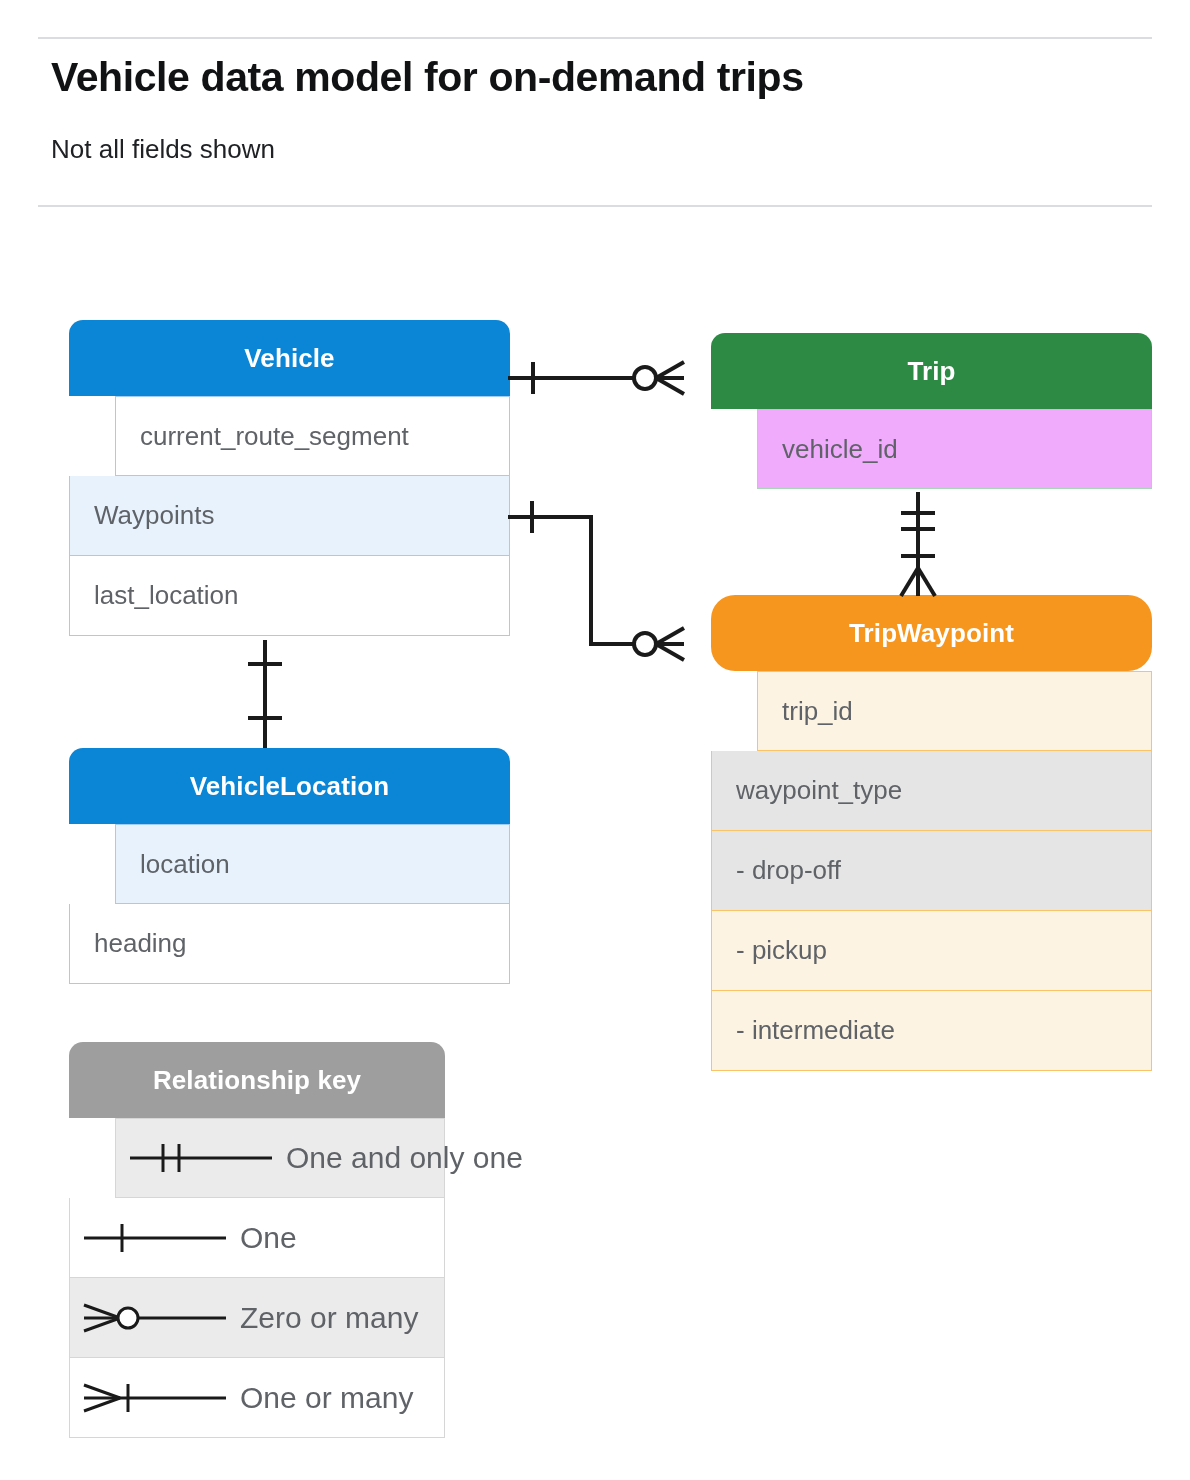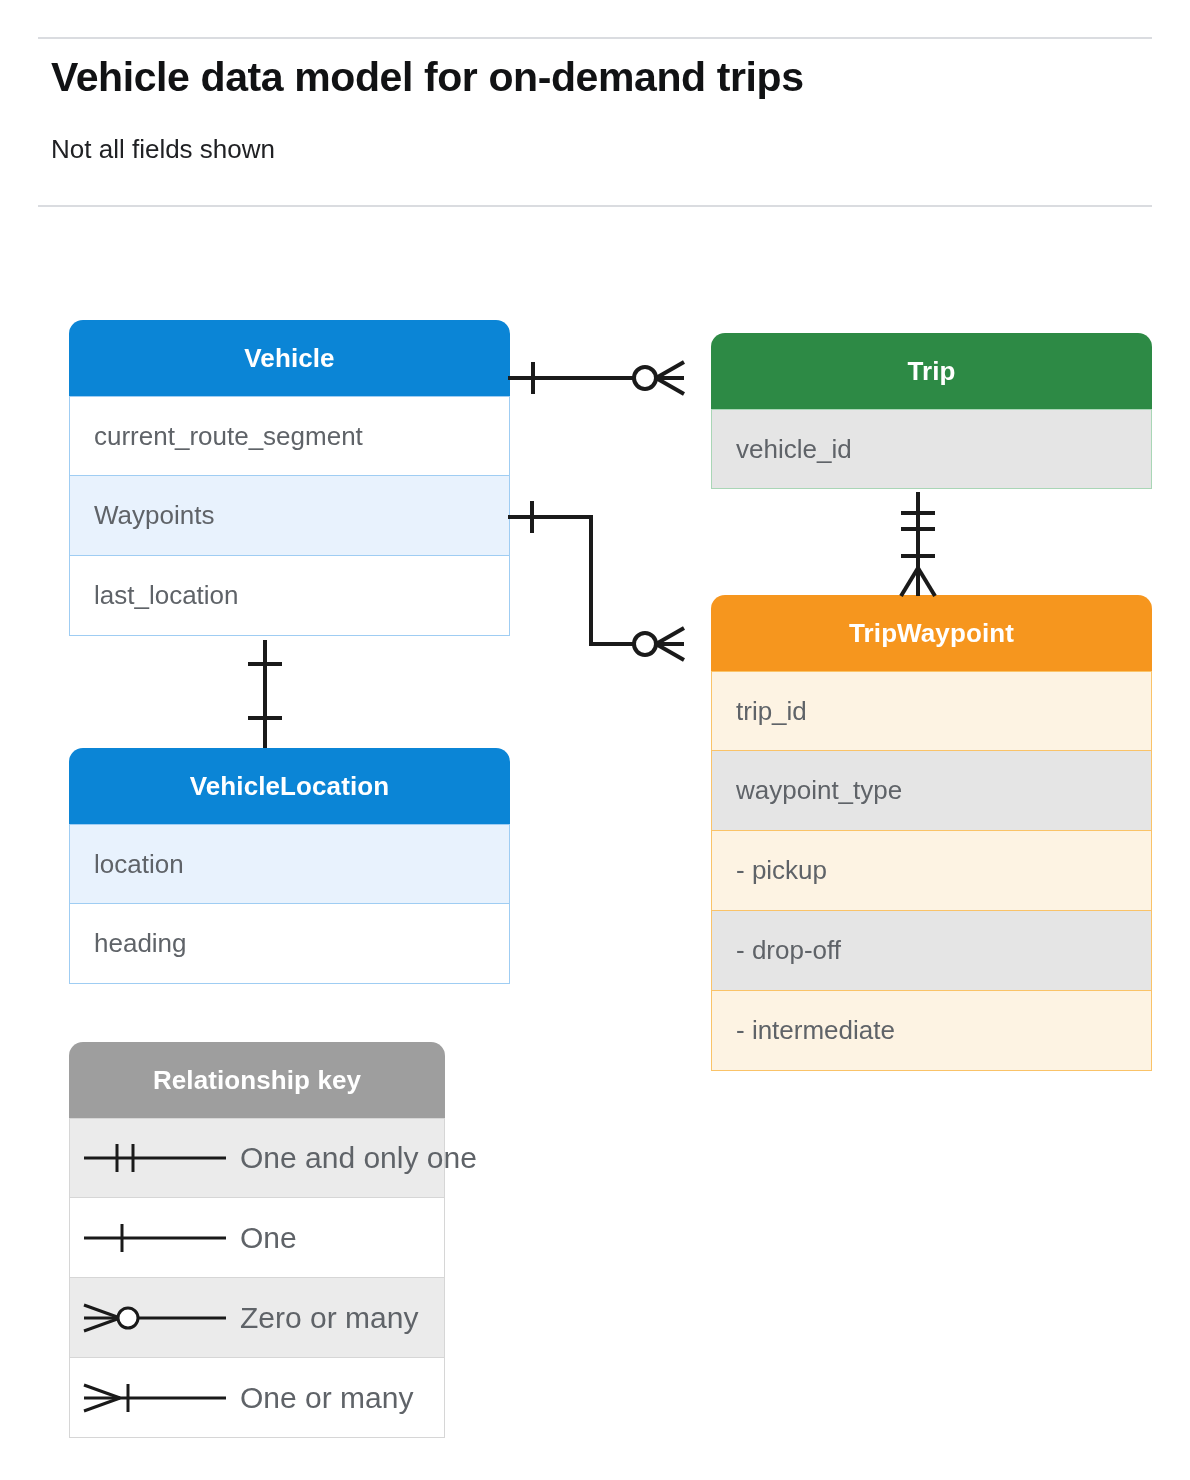--- a/index.html
+++ b/index.html
@@ -76,34 +76,34 @@
     box-sizing: border-box;
     height: 80px;
     display: flex;
     align-items: center;
     padding-left: 24px;
     font-size: 26px;
     color: #5f6368;
     border-style: solid;
     border-width: 0 1.5px 1.5px 1.5px;
   }
-  .entity-row.first { border-top-width: 1.5px; }
+  .entity-row.first { border-top-width: 1.5px; margin-left: 46px; }
 
   
   .theme-blue .entity-header { background: #0b85d6; }
   .theme-blue .entity-row { border-color: #9fcdf3; background: #ffffff; }
   .theme-blue .entity-row.alt { background: #e8f2fd; }
 
   
   .theme-green .entity-header { background: #2d8a45; }
   .theme-green .entity-row { border-color: #a9d6b6; background: #ffffff; }
-  .theme-green .entity-row.alt { background: #e5e5e5; }
-
-  
-  .theme-orange .entity-header { background: #f6961e; }
+  .theme-green .entity-row.alt { background: #f0abfc; }
+
+  
+  .theme-orange .entity-header { background: #f6961e; border-radius: 24px; }
   .theme-orange .entity-row { border-color: #fbc濃; }
   .theme-orange .entity-row { border-color: #fac368; background: #e5e5e5; }
   .theme-orange .entity-row.alt { background: #fdf3e3; }
 
   
   .theme-gray .entity-header { background: #9e9e9e; }
   .theme-gray .entity-row { border-color: #d6d6d6; background: #ffffff; }
   .theme-gray .entity-row.alt { background: #ebebeb; }
 
   
@@ -174,22 +174,22 @@
     <div class="entity-rows">
       <div class="entity-row first alt">vehicle_id</div>
     </div>
   </div>
 
   <div class="entity theme-orange" id="ent-tripwaypoint">
     <div class="entity-header">TripWaypoint</div>
     <div class="entity-rows">
       <div class="entity-row first alt">trip_id</div>
       <div class="entity-row">waypoint_type</div>
+      <div class="entity-row"> -  drop-off</div>
       <div class="entity-row alt"> -  pickup</div>
-      <div class="entity-row"> -  drop-off</div>
       <div class="entity-row alt"> -  intermediate</div>
     </div>
   </div>
 
   <div class="entity theme-gray" id="ent-legend">
     <div class="entity-header">Relationship key</div>
     <div class="entity-rows">
 
       <div class="entity-row legend-row first alt">
         <span class="legend-symbol">

